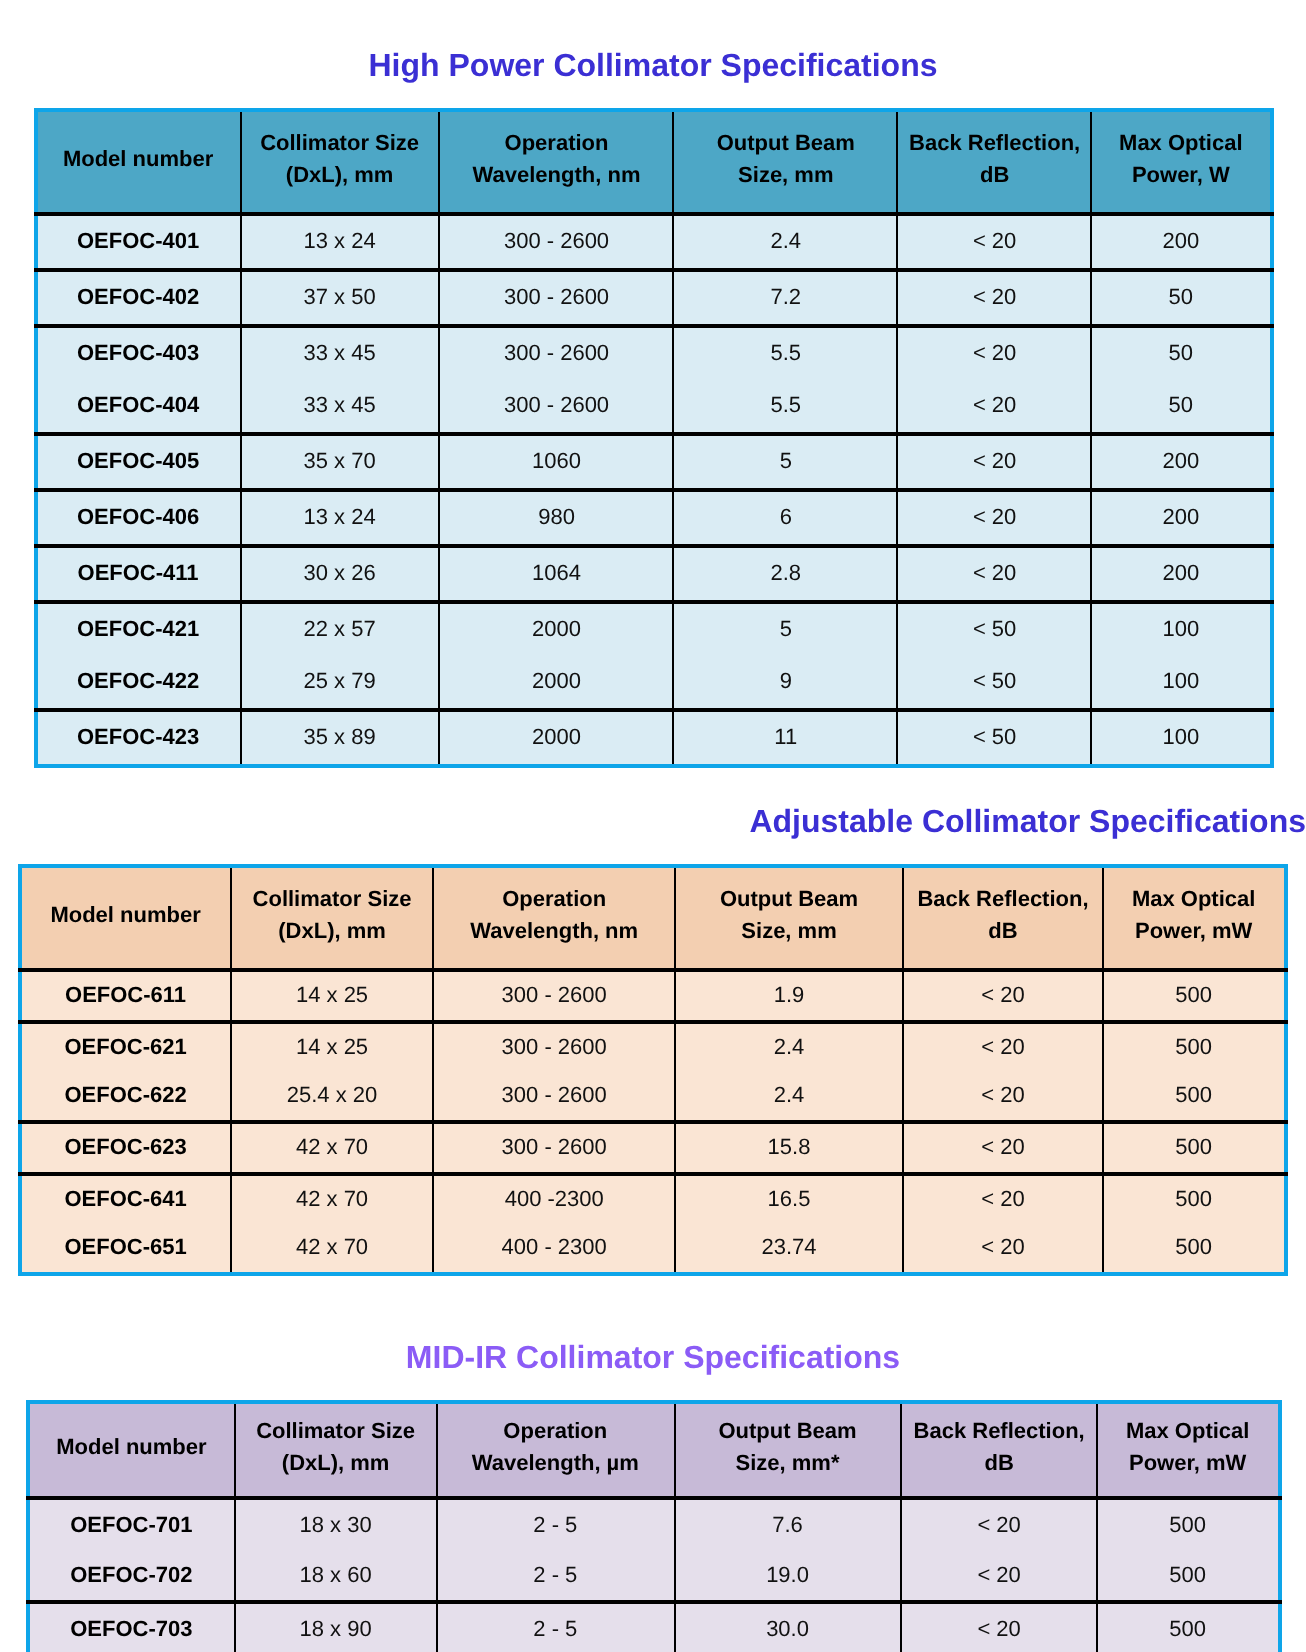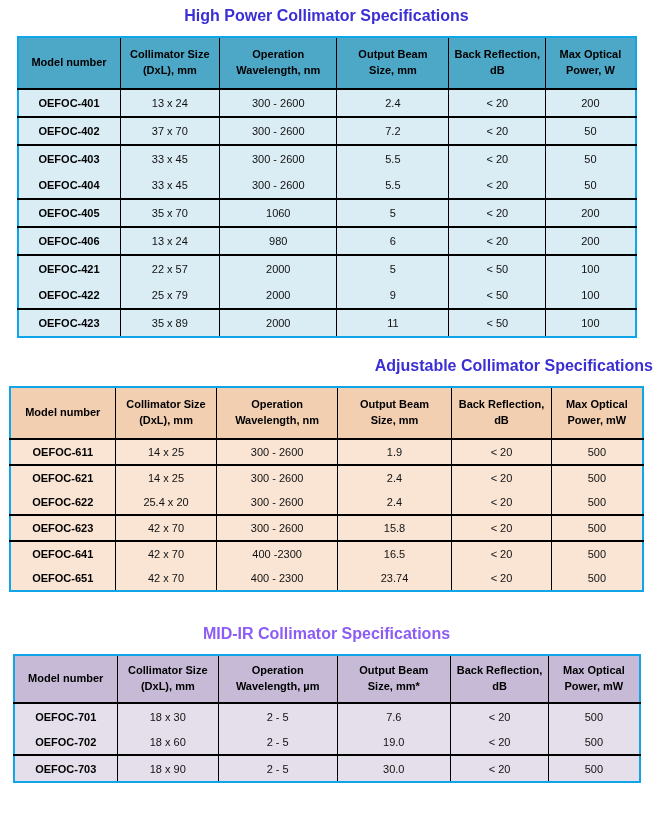--- a/index.html
+++ b/index.html
@@ -10,21 +10,21 @@
   body {
     width: 653px;
     height: 826px;
     font-family: "Liberation Sans", sans-serif;
     color: #111111;
     overflow: hidden;
   }
   .page {
     width: 653px;
     height: 826px;
-    padding-top: 8px;
+    padding-top: 26px;
     box-sizing: border-box;
   }
   .table-title {
     text-align: center;
     font-size: 16px;
     font-weight: bold;
     line-height: 1;
     margin: 0 0 12px 0;
     color: #3b2fd4;
   }
@@ -112,21 +112,21 @@
           <tr>
             <td class="model">OEFOC-401</td>
             <td>13 x 24</td>
             <td>300 - 2600</td>
             <td>2.4</td>
             <td>&lt; 20</td>
             <td>200</td>
           </tr>
           <tr class="sep">
             <td class="model">OEFOC-402</td>
-            <td>37 x 70</td>
+            <td>37 x 50</td>
             <td>300 - 2600</td>
             <td>7.2</td>
             <td>&lt; 20</td>
             <td>50</td>
           </tr>
           <tr class="sep">
             <td class="model">OEFOC-403</td>
             <td>33 x 45</td>
             <td>300 - 2600</td>
             <td>5.5</td>
@@ -147,20 +147,28 @@
             <td>1060</td>
             <td>5</td>
             <td>&lt; 20</td>
             <td>200</td>
           </tr>
           <tr class="sep">
             <td class="model">OEFOC-406</td>
             <td>13 x 24</td>
             <td>980</td>
             <td>6</td>
+            <td>&lt; 20</td>
+            <td>200</td>
+          </tr>
+          <tr class="sep">
+            <td class="model">OEFOC-411</td>
+            <td>30 x 26</td>
+            <td>1064</td>
+            <td>2.8</td>
             <td>&lt; 20</td>
             <td>200</td>
           </tr>
           <tr class="sep">
             <td class="model">OEFOC-421</td>
             <td>22 x 57</td>
             <td>2000</td>
             <td>5</td>
             <td>&lt; 50</td>
             <td>100</td>

